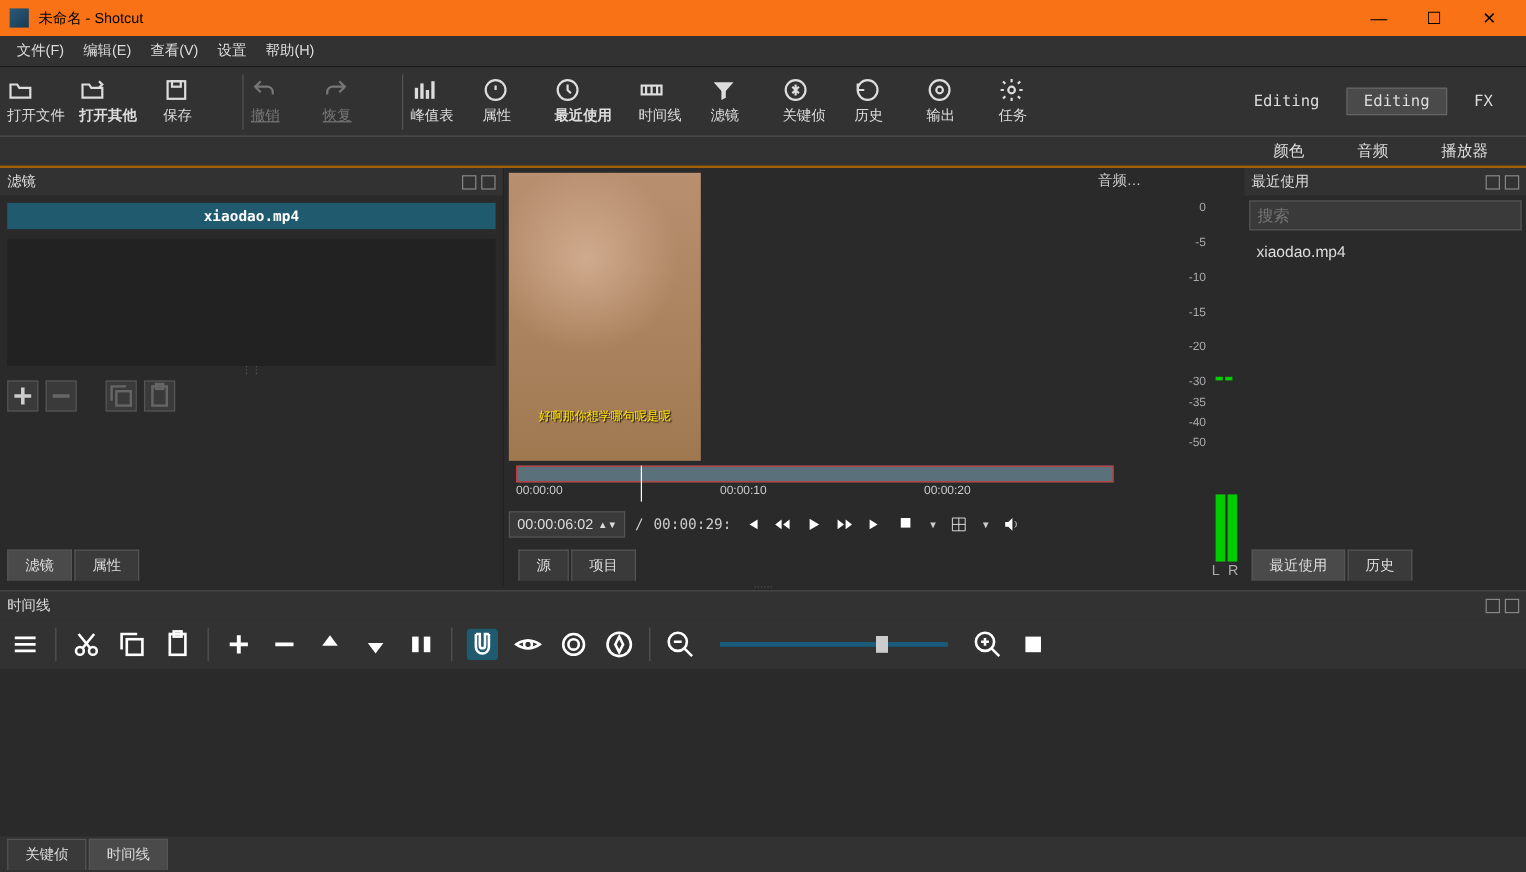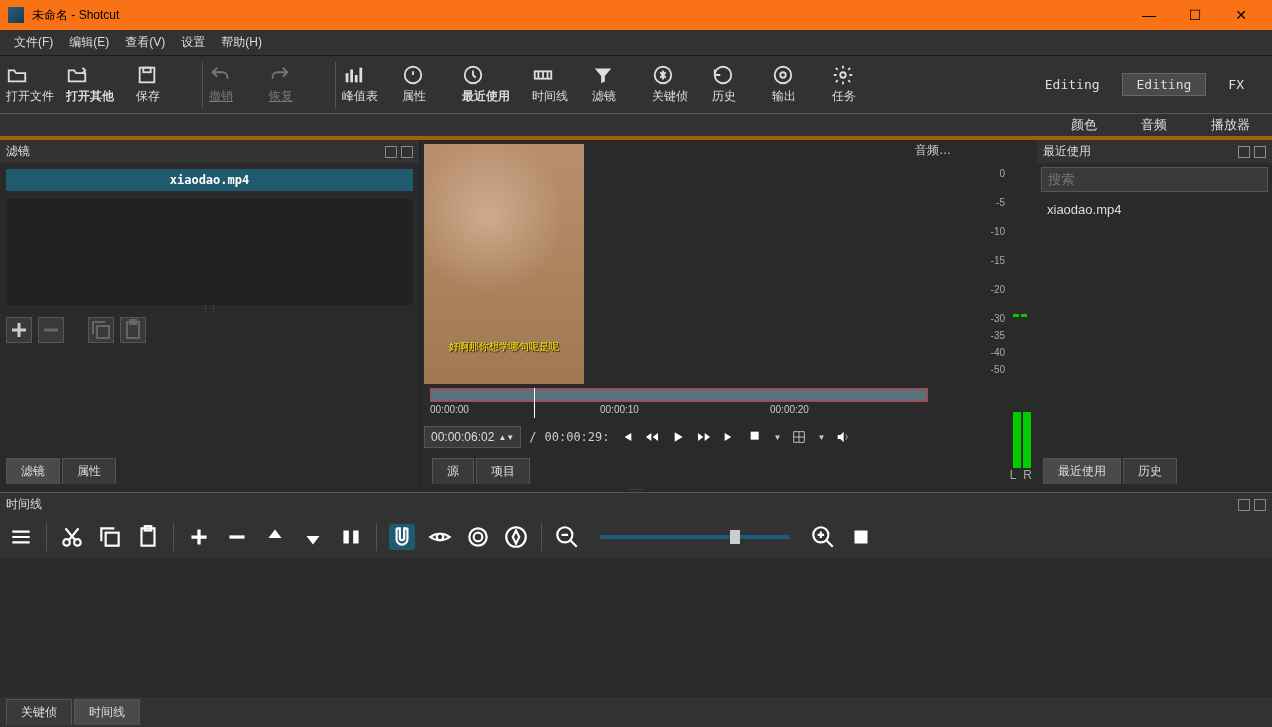--- a/index.html
+++ b/index.html
@@ -193,21 +193,21 @@
       <span class="lbl">任务</span>
     </div>
   <div class="rightlabels">
     <div style="display:flex;align-items:center;">
       <span class="rlbl mono">Editing</span>
       <span class="rlbl mono active">Editing</span>
       <span class="rlbl mono">FX</span>
     </div>
   </div>
 </div>
-<div style="background:#323232;height:26px;display:flex;justify-content:flex-end;align-items:center;border-bottom:4px solid #a16207;">
+<div style="background:#323232;height:26px;display:flex;justify-content:flex-end;padding-right:10px;align-items:center;border-bottom:2px solid #a16207;">
   <span class="rlbl">颜色</span>
   <span class="rlbl">音频</span>
   <span class="rlbl">播放器</span>
 </div>
 
 <div class="mainrow">
 
   <div class="leftpanel">
     <div class="panel-header">
       <span>滤镜</span>

